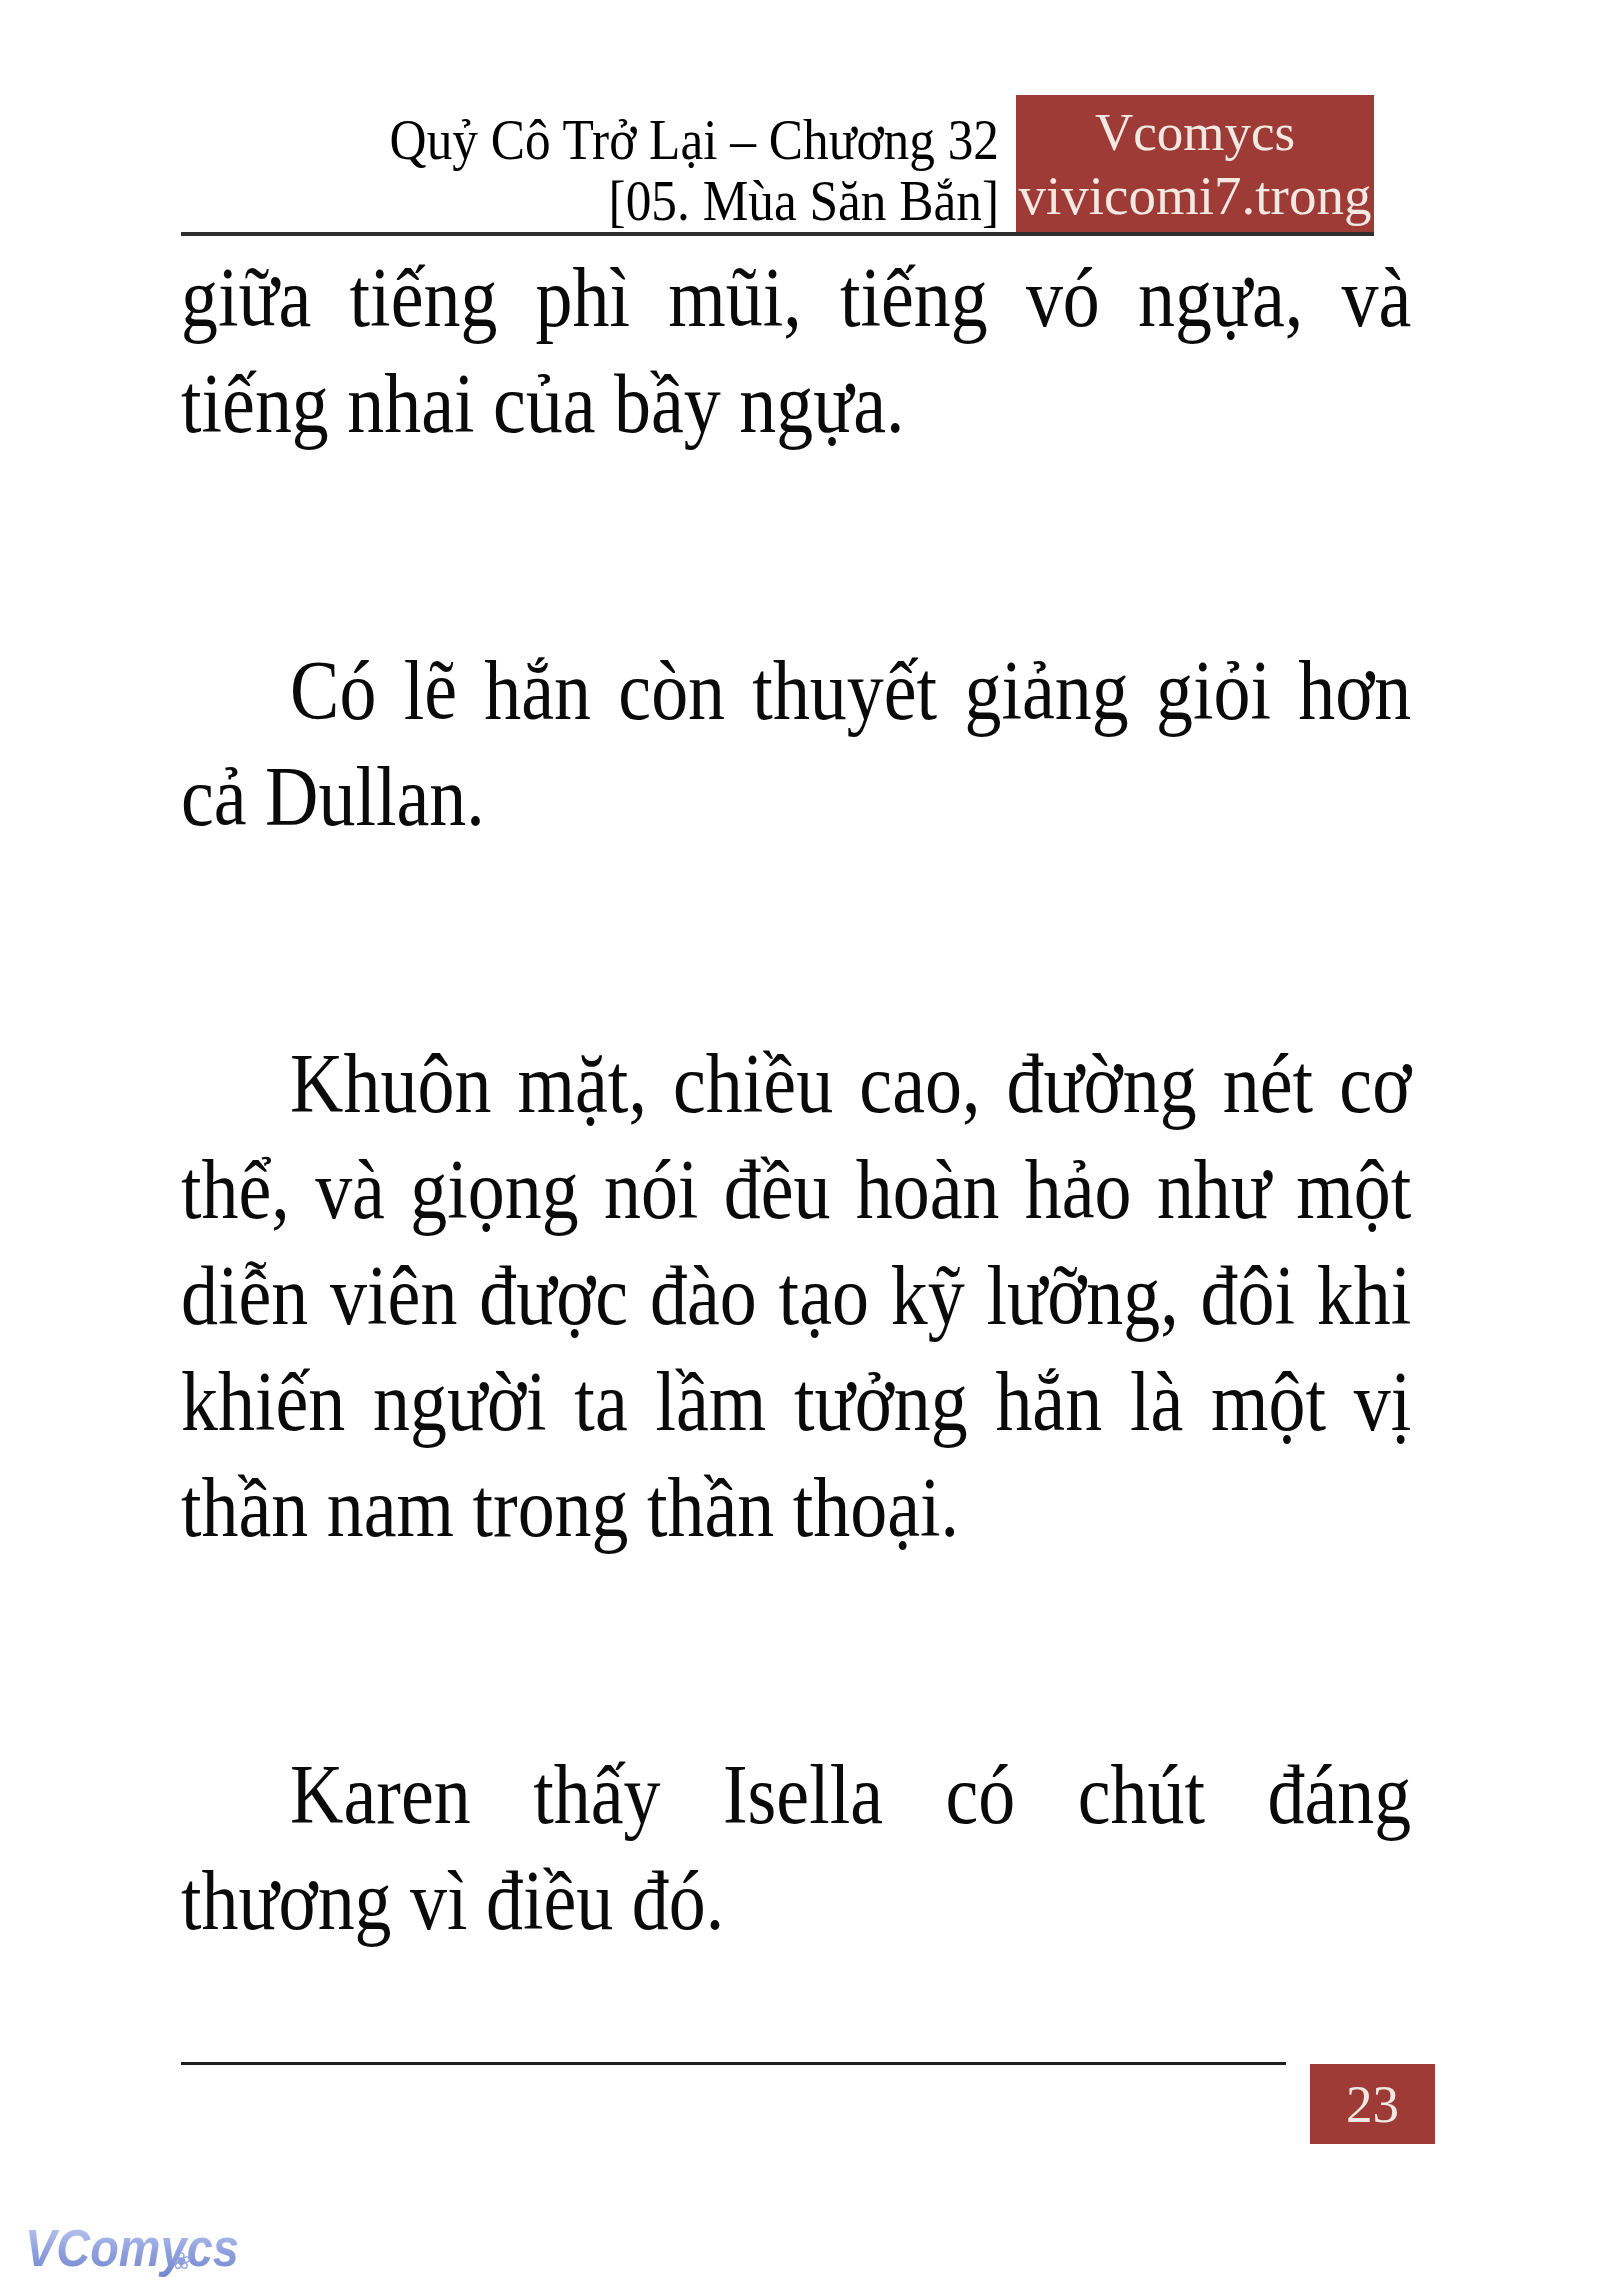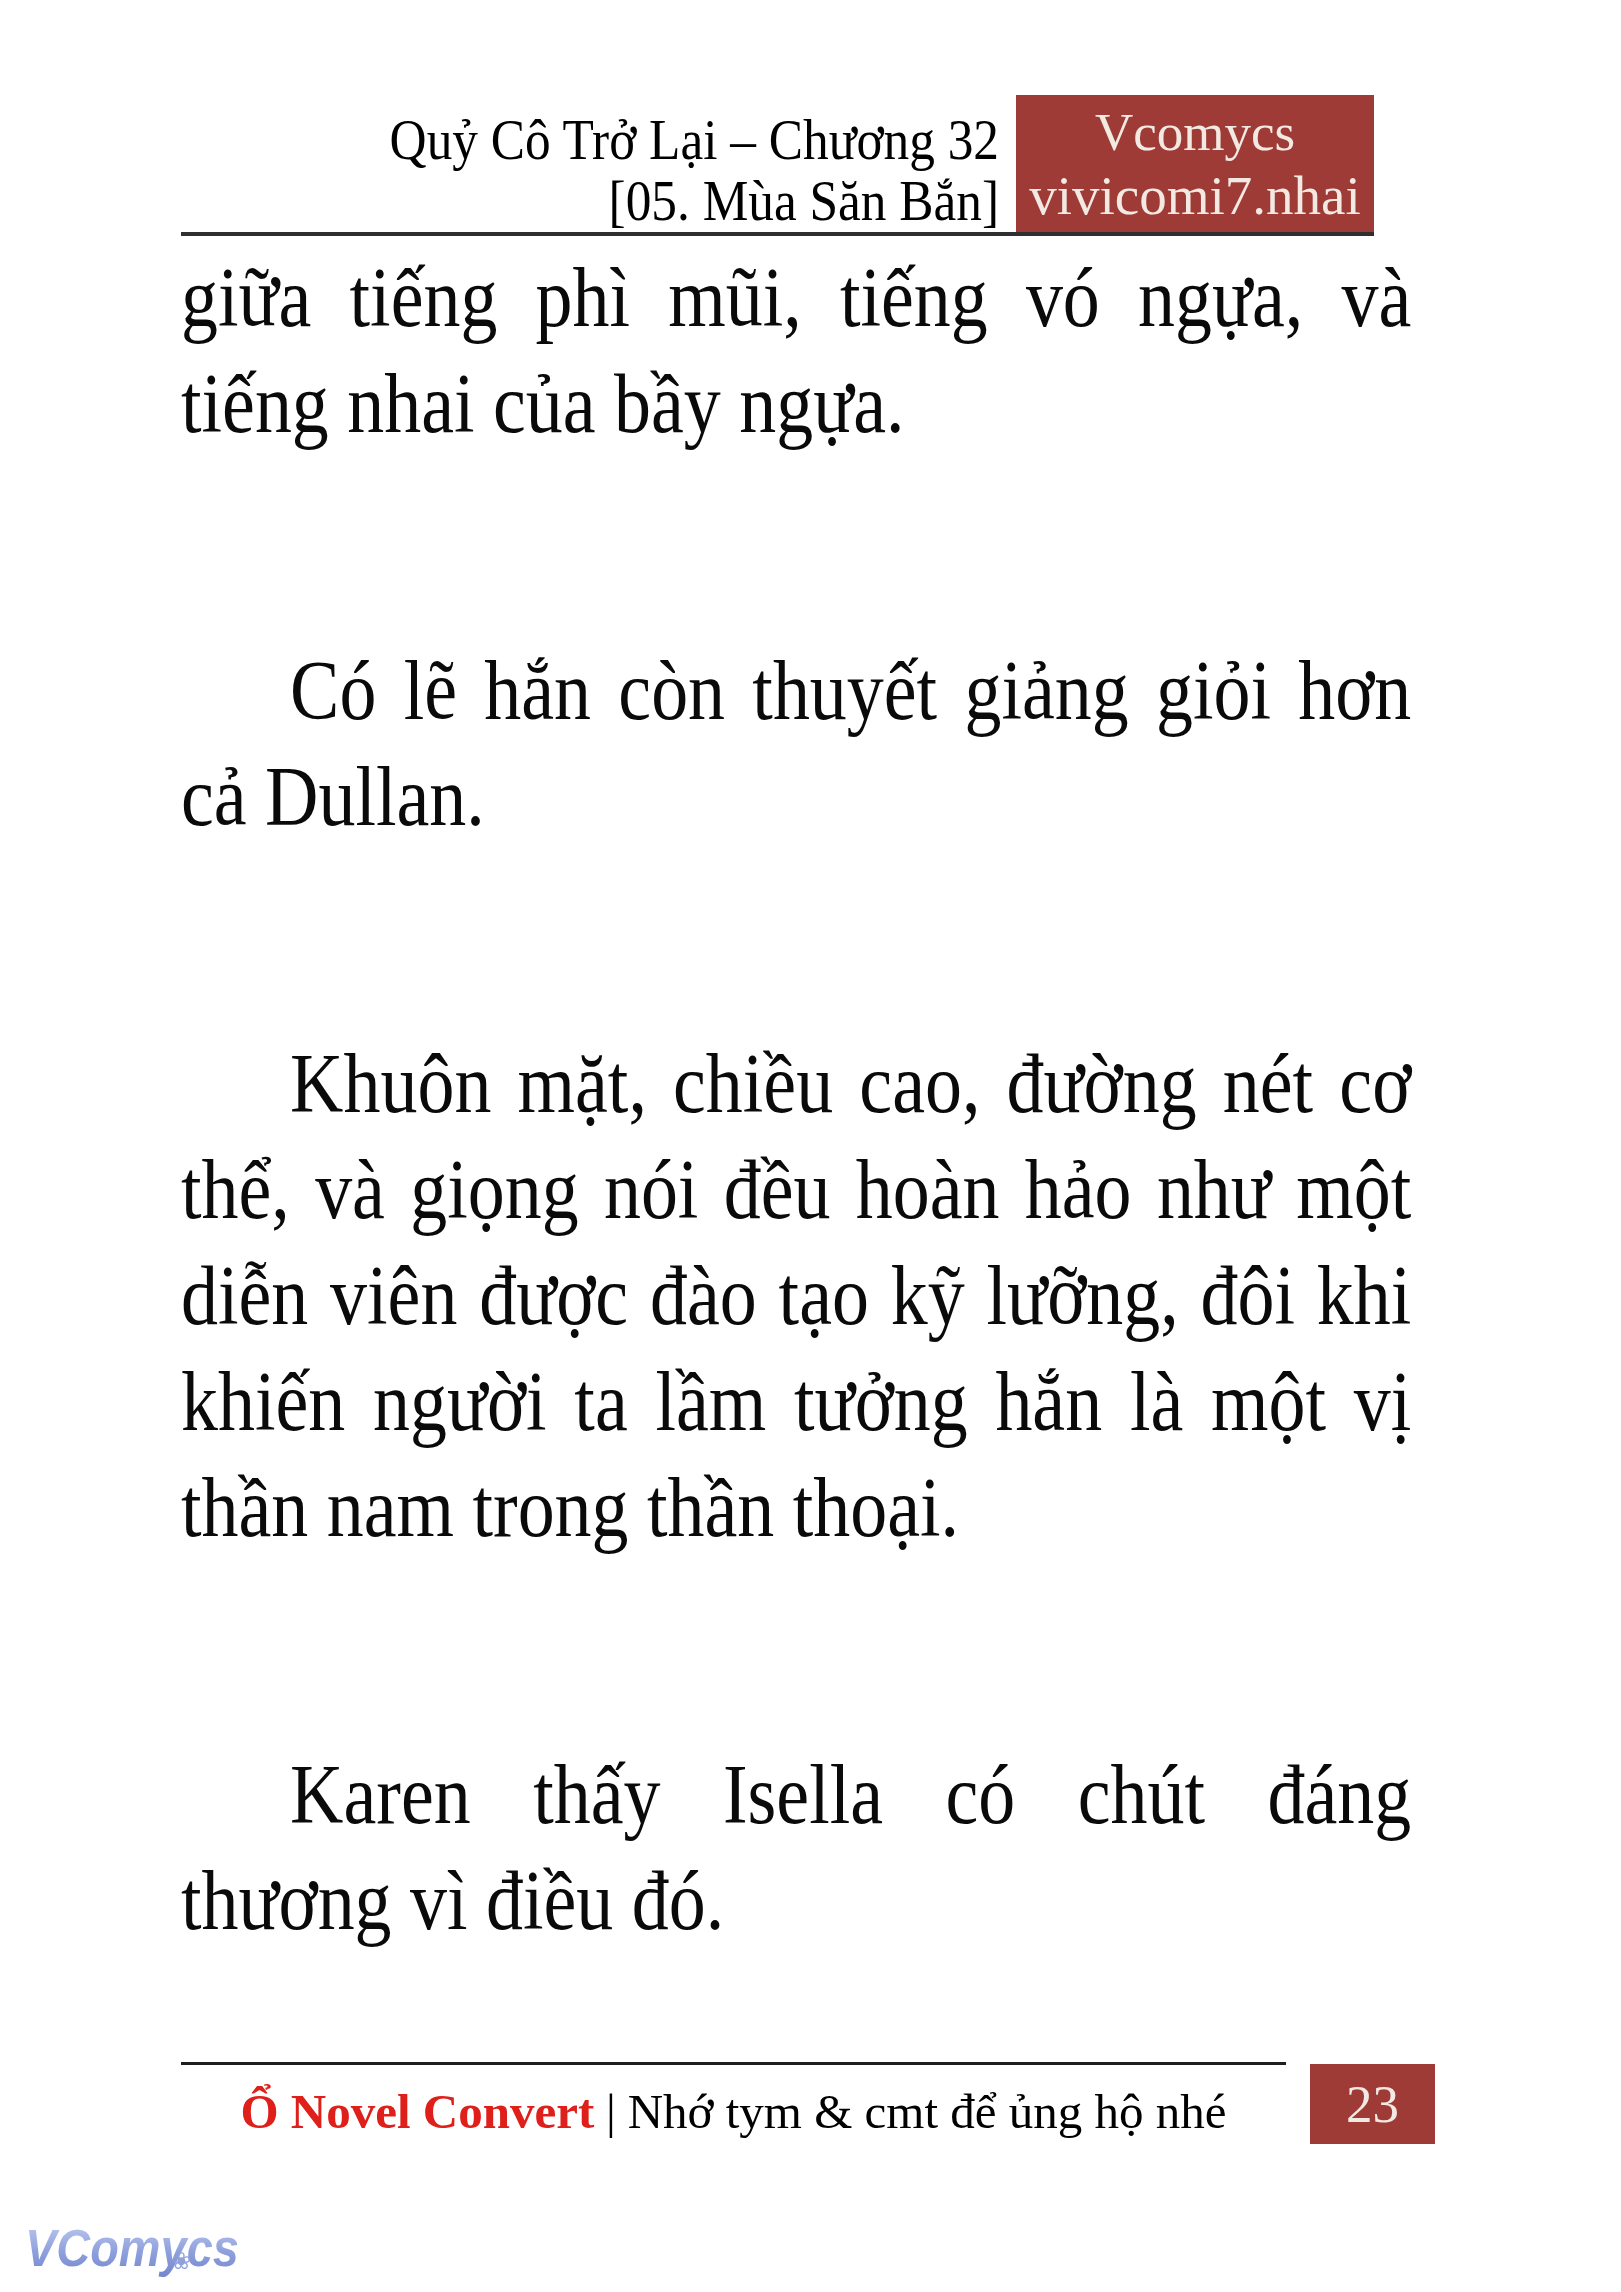--- a/index.html
+++ b/index.html
@@ -104,37 +104,34 @@
 
 <div class="page">
 
   <div class="header-title">
     <div>Quỷ Cô Trở Lại – Chương 32</div>
     <div>[05. Mùa Săn Bắn]</div>
   </div>
 
   <div class="brand-box">
     <div class="brand-name">Vcomycs</div>
-    <div class="brand-site">vivicomi7.nhai</div>
+    <div class="brand-site">vivicomi7.trong</div>
   </div>
 
   <div class="header-rule"></div>
 
   <div class="body-text">
     <p class="para">giữa tiếng phì mũi, tiếng vó ngựa, và tiếng nhai của bầy ngựa.</p>
     <p class="para indent">Có lẽ hắn còn thuyết giảng giỏi hơn cả Dullan.</p>
     <p class="para indent">Khuôn mặt, chiều cao, đường nét cơ thể, và giọng nói đều hoàn hảo như một diễn viên được đào tạo kỹ lưỡng, đôi khi khiến người ta lầm tưởng hắn là một vị thần nam trong thần thoại.</p>
     <p class="para indent">Karen thấy Isella có chút đáng thương vì điều đó.</p>
   </div>
 
   <div class="footer-rule"></div>
 
-  <div class="footer-text">
-    <span class="fbrand">Ổ Novel Convert</span><span class="fsep">|</span><span class="fmsg">Nhớ tym &amp; cmt để ủng hộ nhé</span>
-  </div>
 
   <div class="page-number">23</div>
 
   <div class="watermark">
     <span class="wm-text">VComycs</span>
     <span class="wm-flower">❀</span>
   </div>
 
 </div>
 

